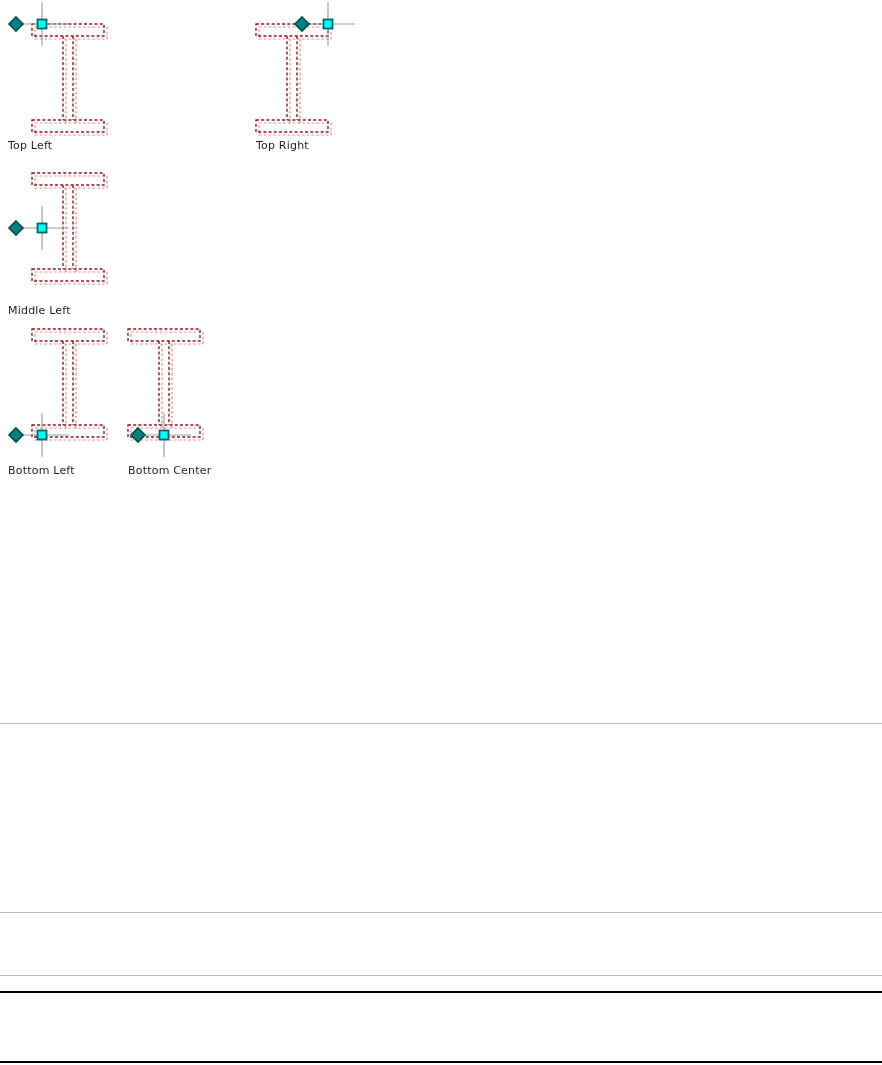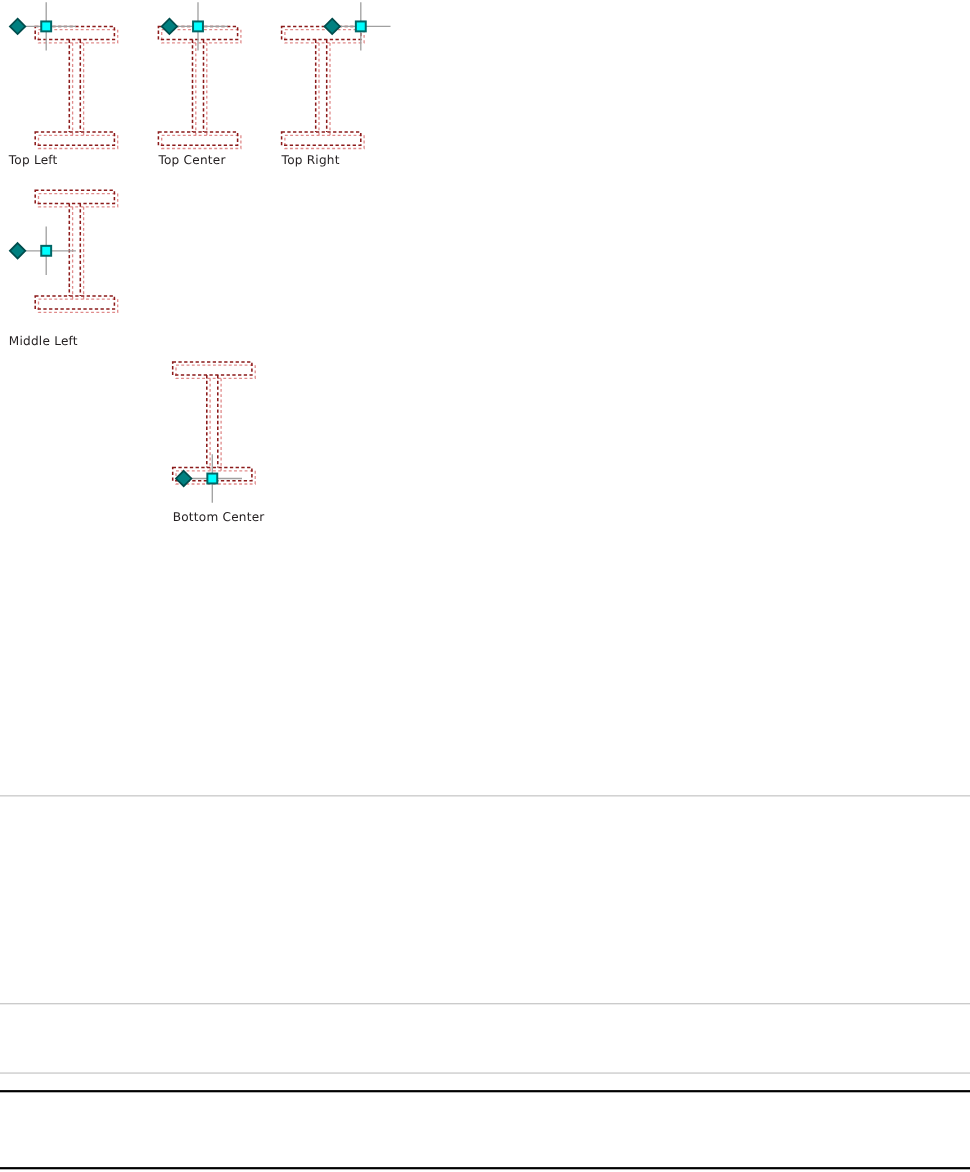--- a/index.html
+++ b/index.html
@@ -86,43 +86,20 @@
         </g>
         <g stroke="#a0a0a0" stroke-width="1.2">
           <line x1="42" y1="2" x2="42" y2="46"></line>
           <line x1="9" y1="24" x2="69" y2="24"></line>
         </g>
         <polygon points="16 17 23 24 16 31 9 24" fill="#008080" stroke="#004d4d" stroke-width="1.6"></polygon>
         <rect x="37.5" y="19.5" width="9" height="9" fill="#00ffff" stroke="#006666" stroke-width="1.8"></rect>
       </svg>
       <div class="cell-label">Top Left</div>
     </div>
-    <div class="anchor-cell" style="left: 136px; top: 0px;">
-      <svg width="130" height="140" viewBox="0 0 130 140" class="cell-canvas">
-        <g fill="none" stroke="#e08b8b" stroke-width="1.2" stroke-dasharray="2.6 2.2">
-          <rect x="11" y="27" width="72" height="12"></rect>
-          <rect x="11" y="123" width="72" height="12"></rect>
-          <line x1="42" y1="39" x2="42" y2="123"></line>
-          <line x1="52" y1="39" x2="52" y2="123"></line>
-        </g>
-        <g fill="none" stroke="#8b1a1a" stroke-width="1.4" stroke-dasharray="3 2.2">
-          <rect x="8" y="24" width="72" height="12"></rect>
-          <rect x="8" y="120" width="72" height="12"></rect>
-          <line x1="39" y1="36" x2="39" y2="120"></line>
-          <line x1="49" y1="36" x2="49" y2="120"></line>
-        </g>
-        <g stroke="#a0a0a0" stroke-width="1.2">
-          <line x1="44" y1="2" x2="44" y2="46"></line>
-          <line x1="11" y1="24" x2="71" y2="24"></line>
-        </g>
-        <polygon points="18 17 25 24 18 31 11 24" fill="#008080" stroke="#004d4d" stroke-width="1.6"></polygon>
-        <rect x="39.5" y="19.5" width="9" height="9" fill="#00ffff" stroke="#006666" stroke-width="1.8"></rect>
-      </svg>
-      <div class="cell-label">Top Center</div>
-    </div>
     <div class="anchor-cell" style="left: 248px; top: 0px;">
       <svg width="130" height="140" viewBox="0 0 130 140" class="cell-canvas">
         <g fill="none" stroke="#e08b8b" stroke-width="1.2" stroke-dasharray="2.6 2.2">
           <rect x="11" y="27" width="72" height="12"></rect>
           <rect x="11" y="123" width="72" height="12"></rect>
           <line x1="42" y1="39" x2="42" y2="123"></line>
           <line x1="52" y1="39" x2="52" y2="123"></line>
         </g>
         <g fill="none" stroke="#8b1a1a" stroke-width="1.4" stroke-dasharray="3 2.2">
           <rect x="8" y="24" width="72" height="12"></rect>
@@ -155,21 +132,44 @@
         </g>
         <g stroke="#a0a0a0" stroke-width="1.2">
           <line x1="42" y1="41" x2="42" y2="85"></line>
           <line x1="9" y1="63" x2="69" y2="63"></line>
         </g>
         <polygon points="16 56 23 63 16 70 9 63" fill="#008080" stroke="#004d4d" stroke-width="1.6"></polygon>
         <rect x="37.5" y="58.5" width="9" height="9" fill="#00ffff" stroke="#006666" stroke-width="1.8"></rect>
       </svg>
       <div class="cell-label">Middle Left</div>
     </div>
-    <div class="anchor-cell" style="left: 149px; top: 325px;">
+    <div class="anchor-cell" style="left: 0px; top: 325px;">
+      <svg width="130" height="140" viewBox="0 0 130 140" class="cell-canvas">
+        <g fill="none" stroke="#e08b8b" stroke-width="1.2" stroke-dasharray="2.6 2.2">
+          <rect x="35" y="7" width="72" height="12"></rect>
+          <rect x="35" y="103" width="72" height="12"></rect>
+          <line x1="66" y1="19" x2="66" y2="103"></line>
+          <line x1="76" y1="19" x2="76" y2="103"></line>
+        </g>
+        <g fill="none" stroke="#8b1a1a" stroke-width="1.4" stroke-dasharray="3 2.2">
+          <rect x="32" y="4" width="72" height="12"></rect>
+          <rect x="32" y="100" width="72" height="12"></rect>
+          <line x1="63" y1="16" x2="63" y2="100"></line>
+          <line x1="73" y1="16" x2="73" y2="100"></line>
+        </g>
+        <g stroke="#a0a0a0" stroke-width="1.2">
+          <line x1="42" y1="88" x2="42" y2="132"></line>
+          <line x1="9" y1="110" x2="69" y2="110"></line>
+        </g>
+        <polygon points="16 103 23 110 16 117 9 110" fill="#008080" stroke="#004d4d" stroke-width="1.6"></polygon>
+        <rect x="37.5" y="105.5" width="9" height="9" fill="#00ffff" stroke="#006666" stroke-width="1.8"></rect>
+      </svg>
+      <div class="cell-label">Bottom Left</div>
+    </div>
+    <div class="anchor-cell" style="left: 120px; top: 325px;">
       <svg width="130" height="140" viewBox="0 0 130 140" class="cell-canvas">
         <g fill="none" stroke="#e08b8b" stroke-width="1.2" stroke-dasharray="2.6 2.2">
           <rect x="11" y="7" width="72" height="12"></rect>
           <rect x="11" y="103" width="72" height="12"></rect>
           <line x1="42" y1="19" x2="42" y2="103"></line>
           <line x1="52" y1="19" x2="52" y2="103"></line>
         </g>
         <g fill="none" stroke="#8b1a1a" stroke-width="1.4" stroke-dasharray="3 2.2">
           <rect x="8" y="4" width="72" height="12"></rect>
           <rect x="8" y="100" width="72" height="12"></rect>

